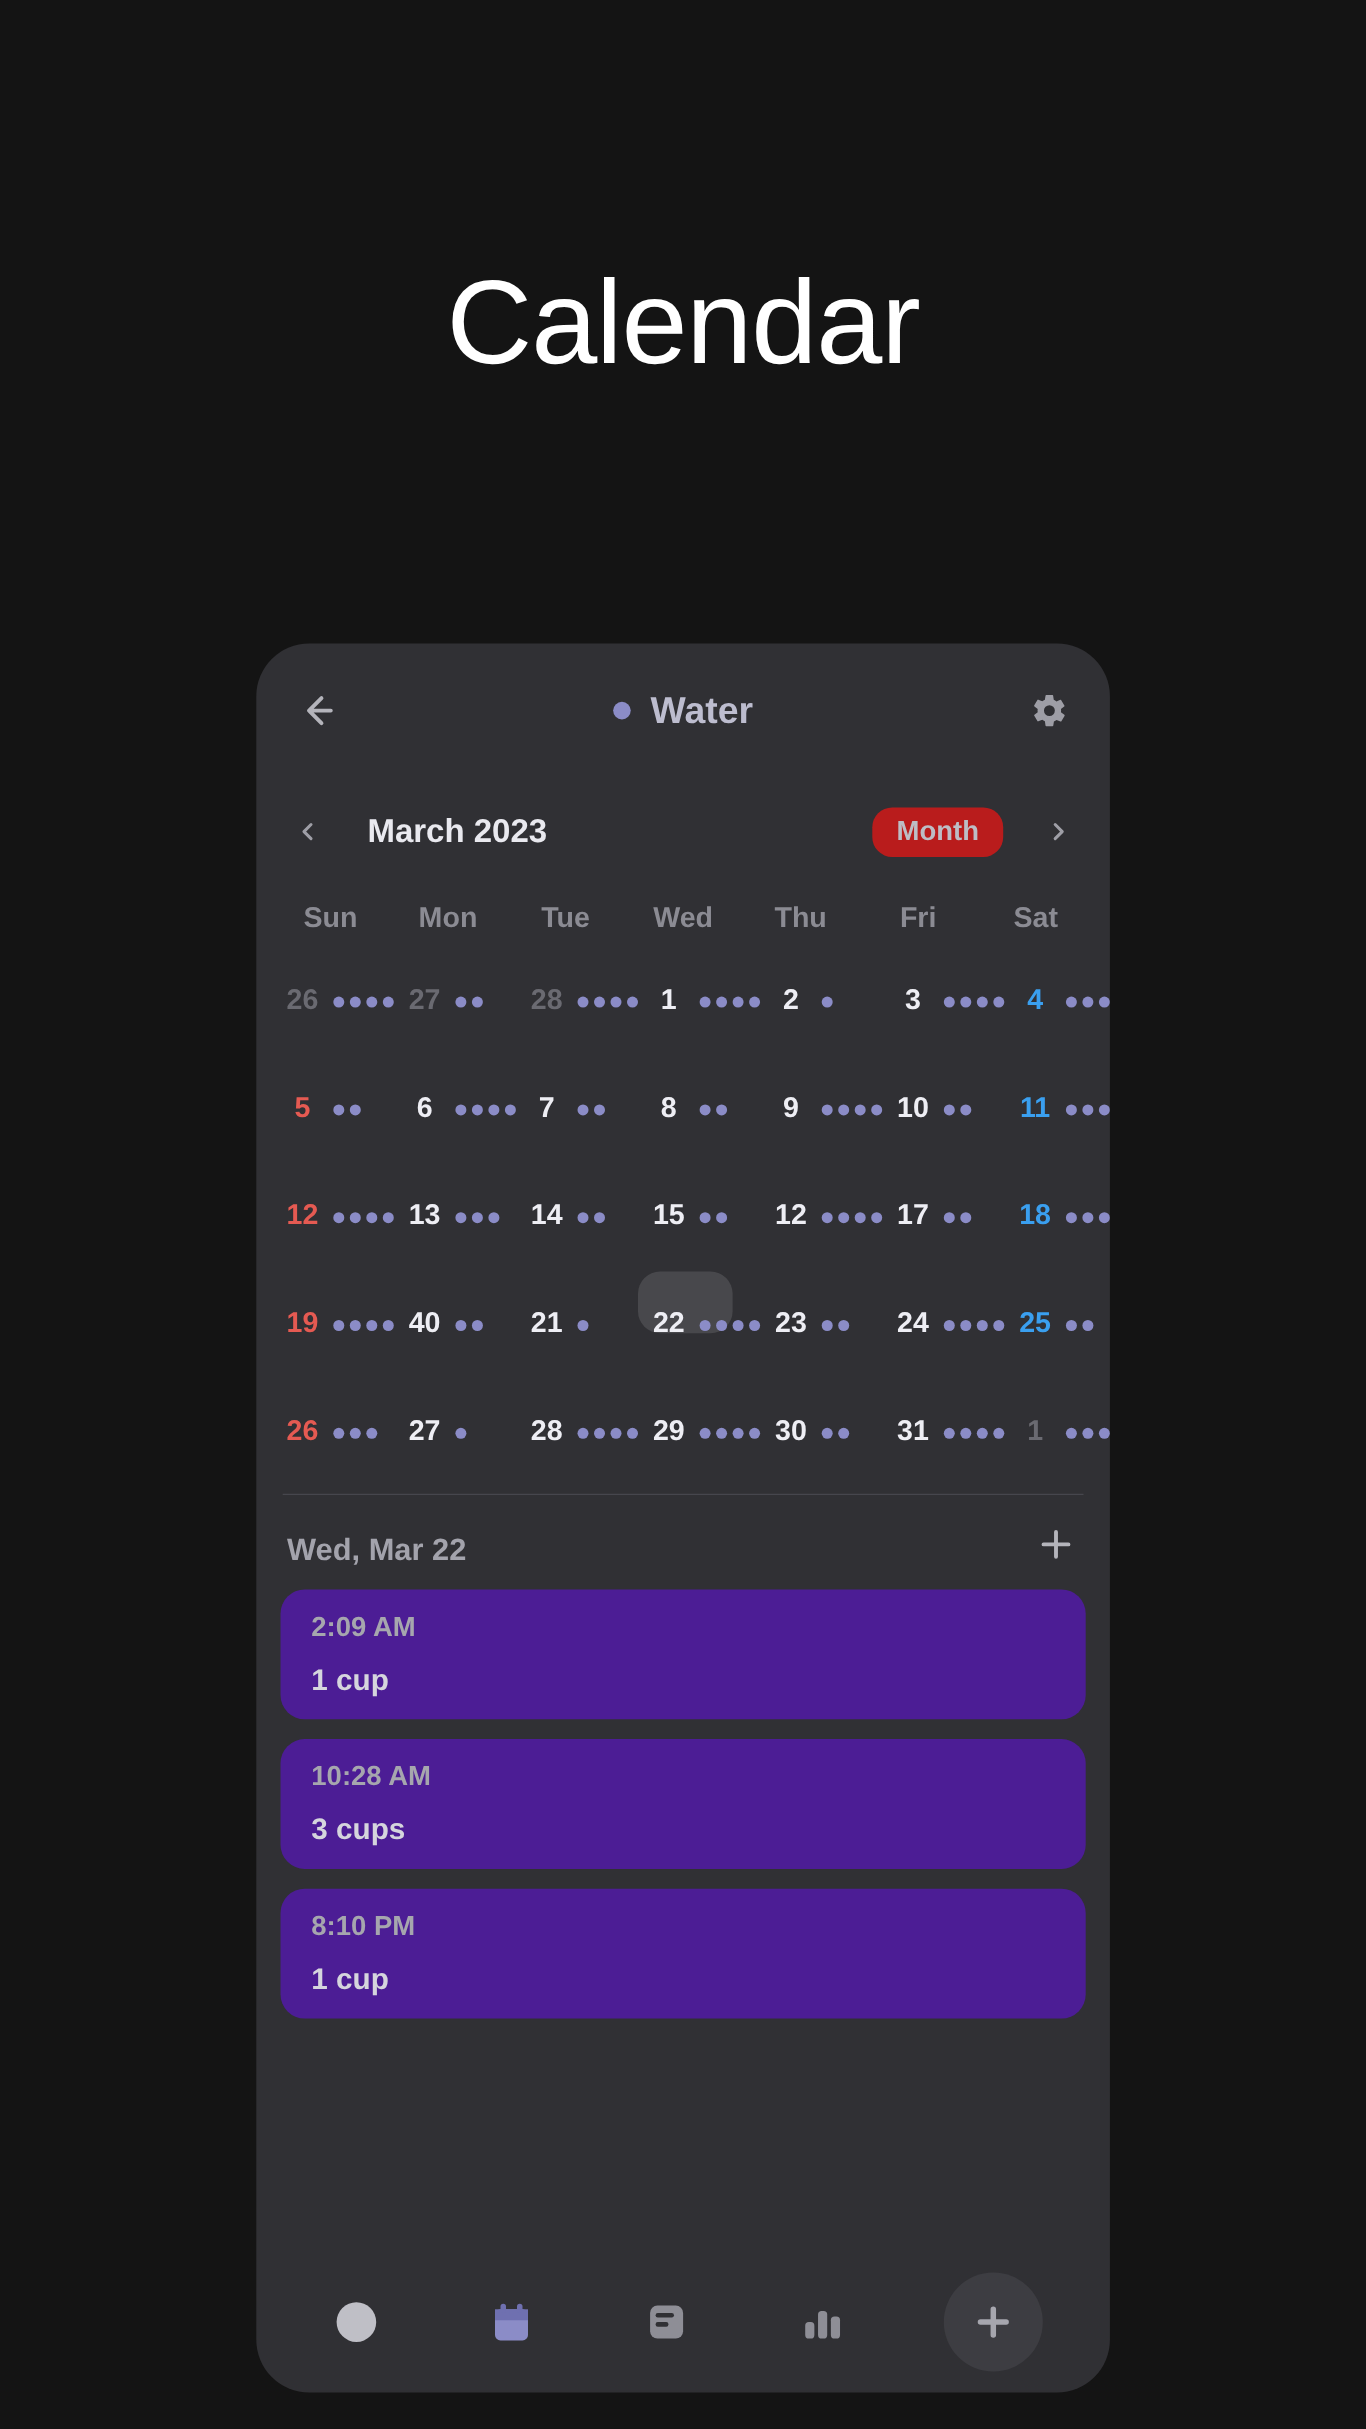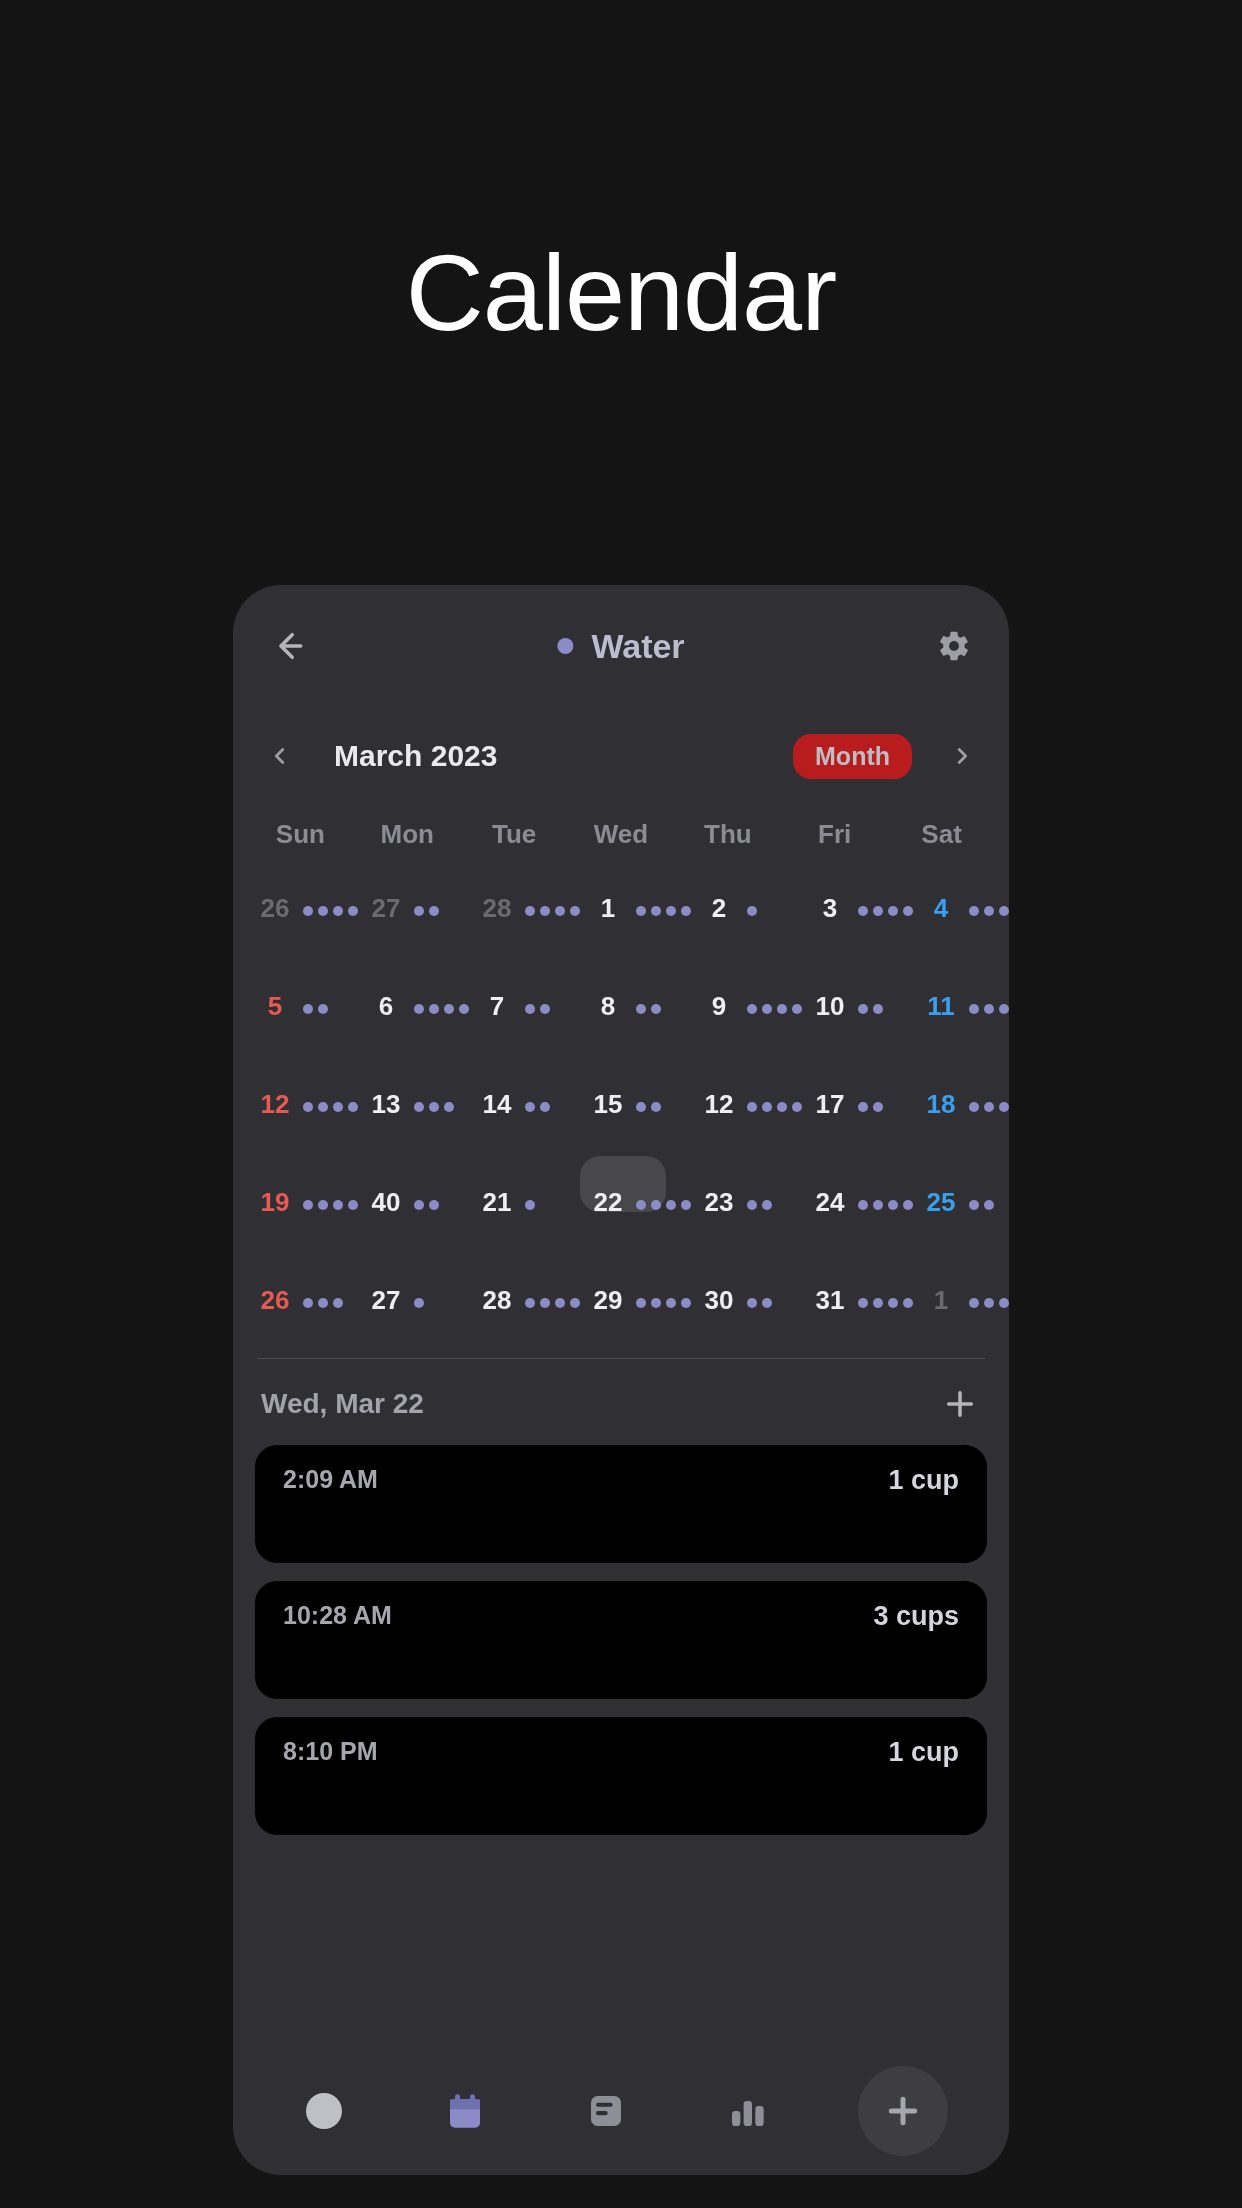--- a/index.html
+++ b/index.html
@@ -92,32 +92,32 @@
   .cell.sel::before {
     content:""; position:absolute; top:12px; width:86px; height:56px;
     background:#48484c; border-radius:20px; z-index:1;
   }
   .dots { display:flex; gap:5px; margin-top:6px; z-index:2;}
   .dots span { width:10px; height:10px; border-radius:50%; background:#8b8cc7; }
 
   .divider { height:1px; background:#4a4a50; margin:18px 24px 0 24px; }
 
   .sel-date-row {
-    display:flex; align-items:center; justify-content:space-between;
+    display:flex; align-items:flex-end; justify-content:space-between;
     padding:24px 28px 20px 28px;
   }
   .sel-date { font-size:28px; font-weight:600; color:#a3a3ac; }
   .plus-btn svg { width:34px; height:34px; stroke:#b4b4bb; stroke-width:2.5; fill:none; stroke-linecap:round;}
 
   .entries { padding:0 22px; display:flex; flex-direction:column; gap:18px; }
   .entry {
-    background:#000000; border-radius:22px;
+    background:#4c1d95; border-radius:22px;
     height:118px;
     padding:20px 28px;
-    display:flex; justify-content:space-between;
+    display:flex; justify-content:space-between;flex-direction:column;
   }
   .entry .time { font-size:25px; font-weight:600; color:#a6a6ae; }
   .entry .val  { font-size:27px; font-weight:700; color:#d5d5dd; }
 
   .tabbar {
     position:absolute; bottom:0; left:0; right:0;
     height:128px;
     display:flex; align-items:center; justify-content:space-around;
     padding:0 20px;
   }

